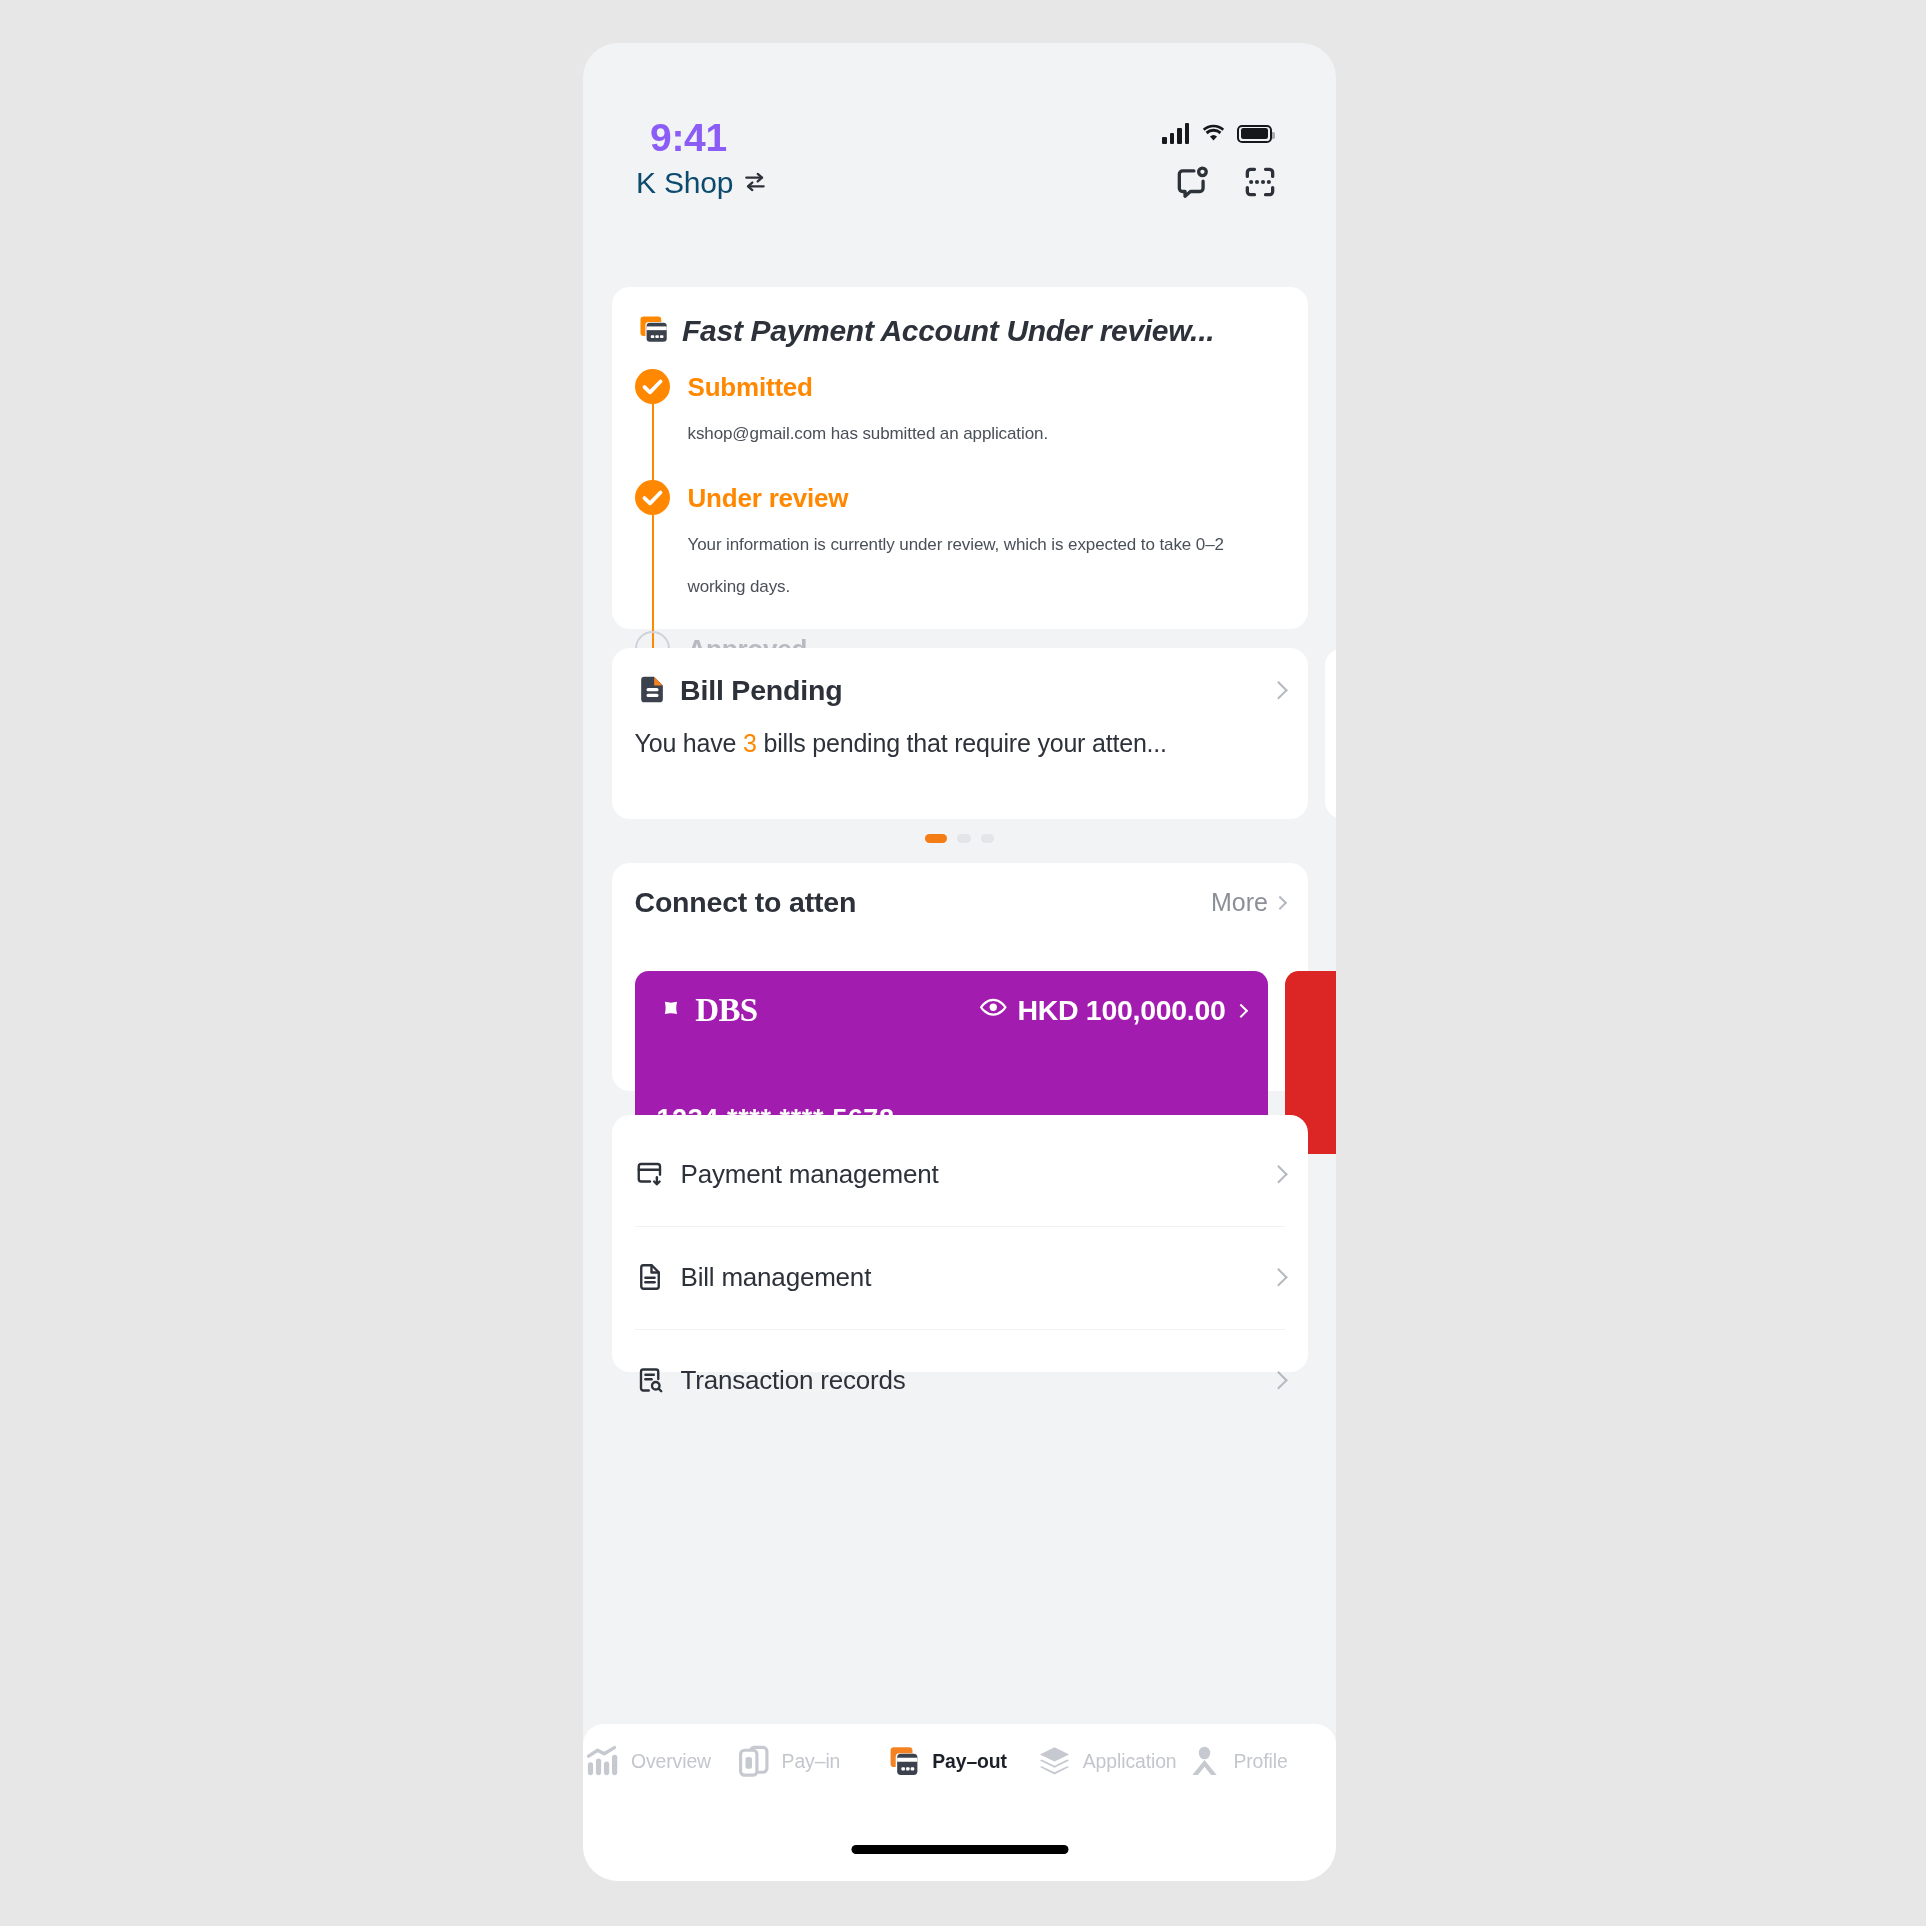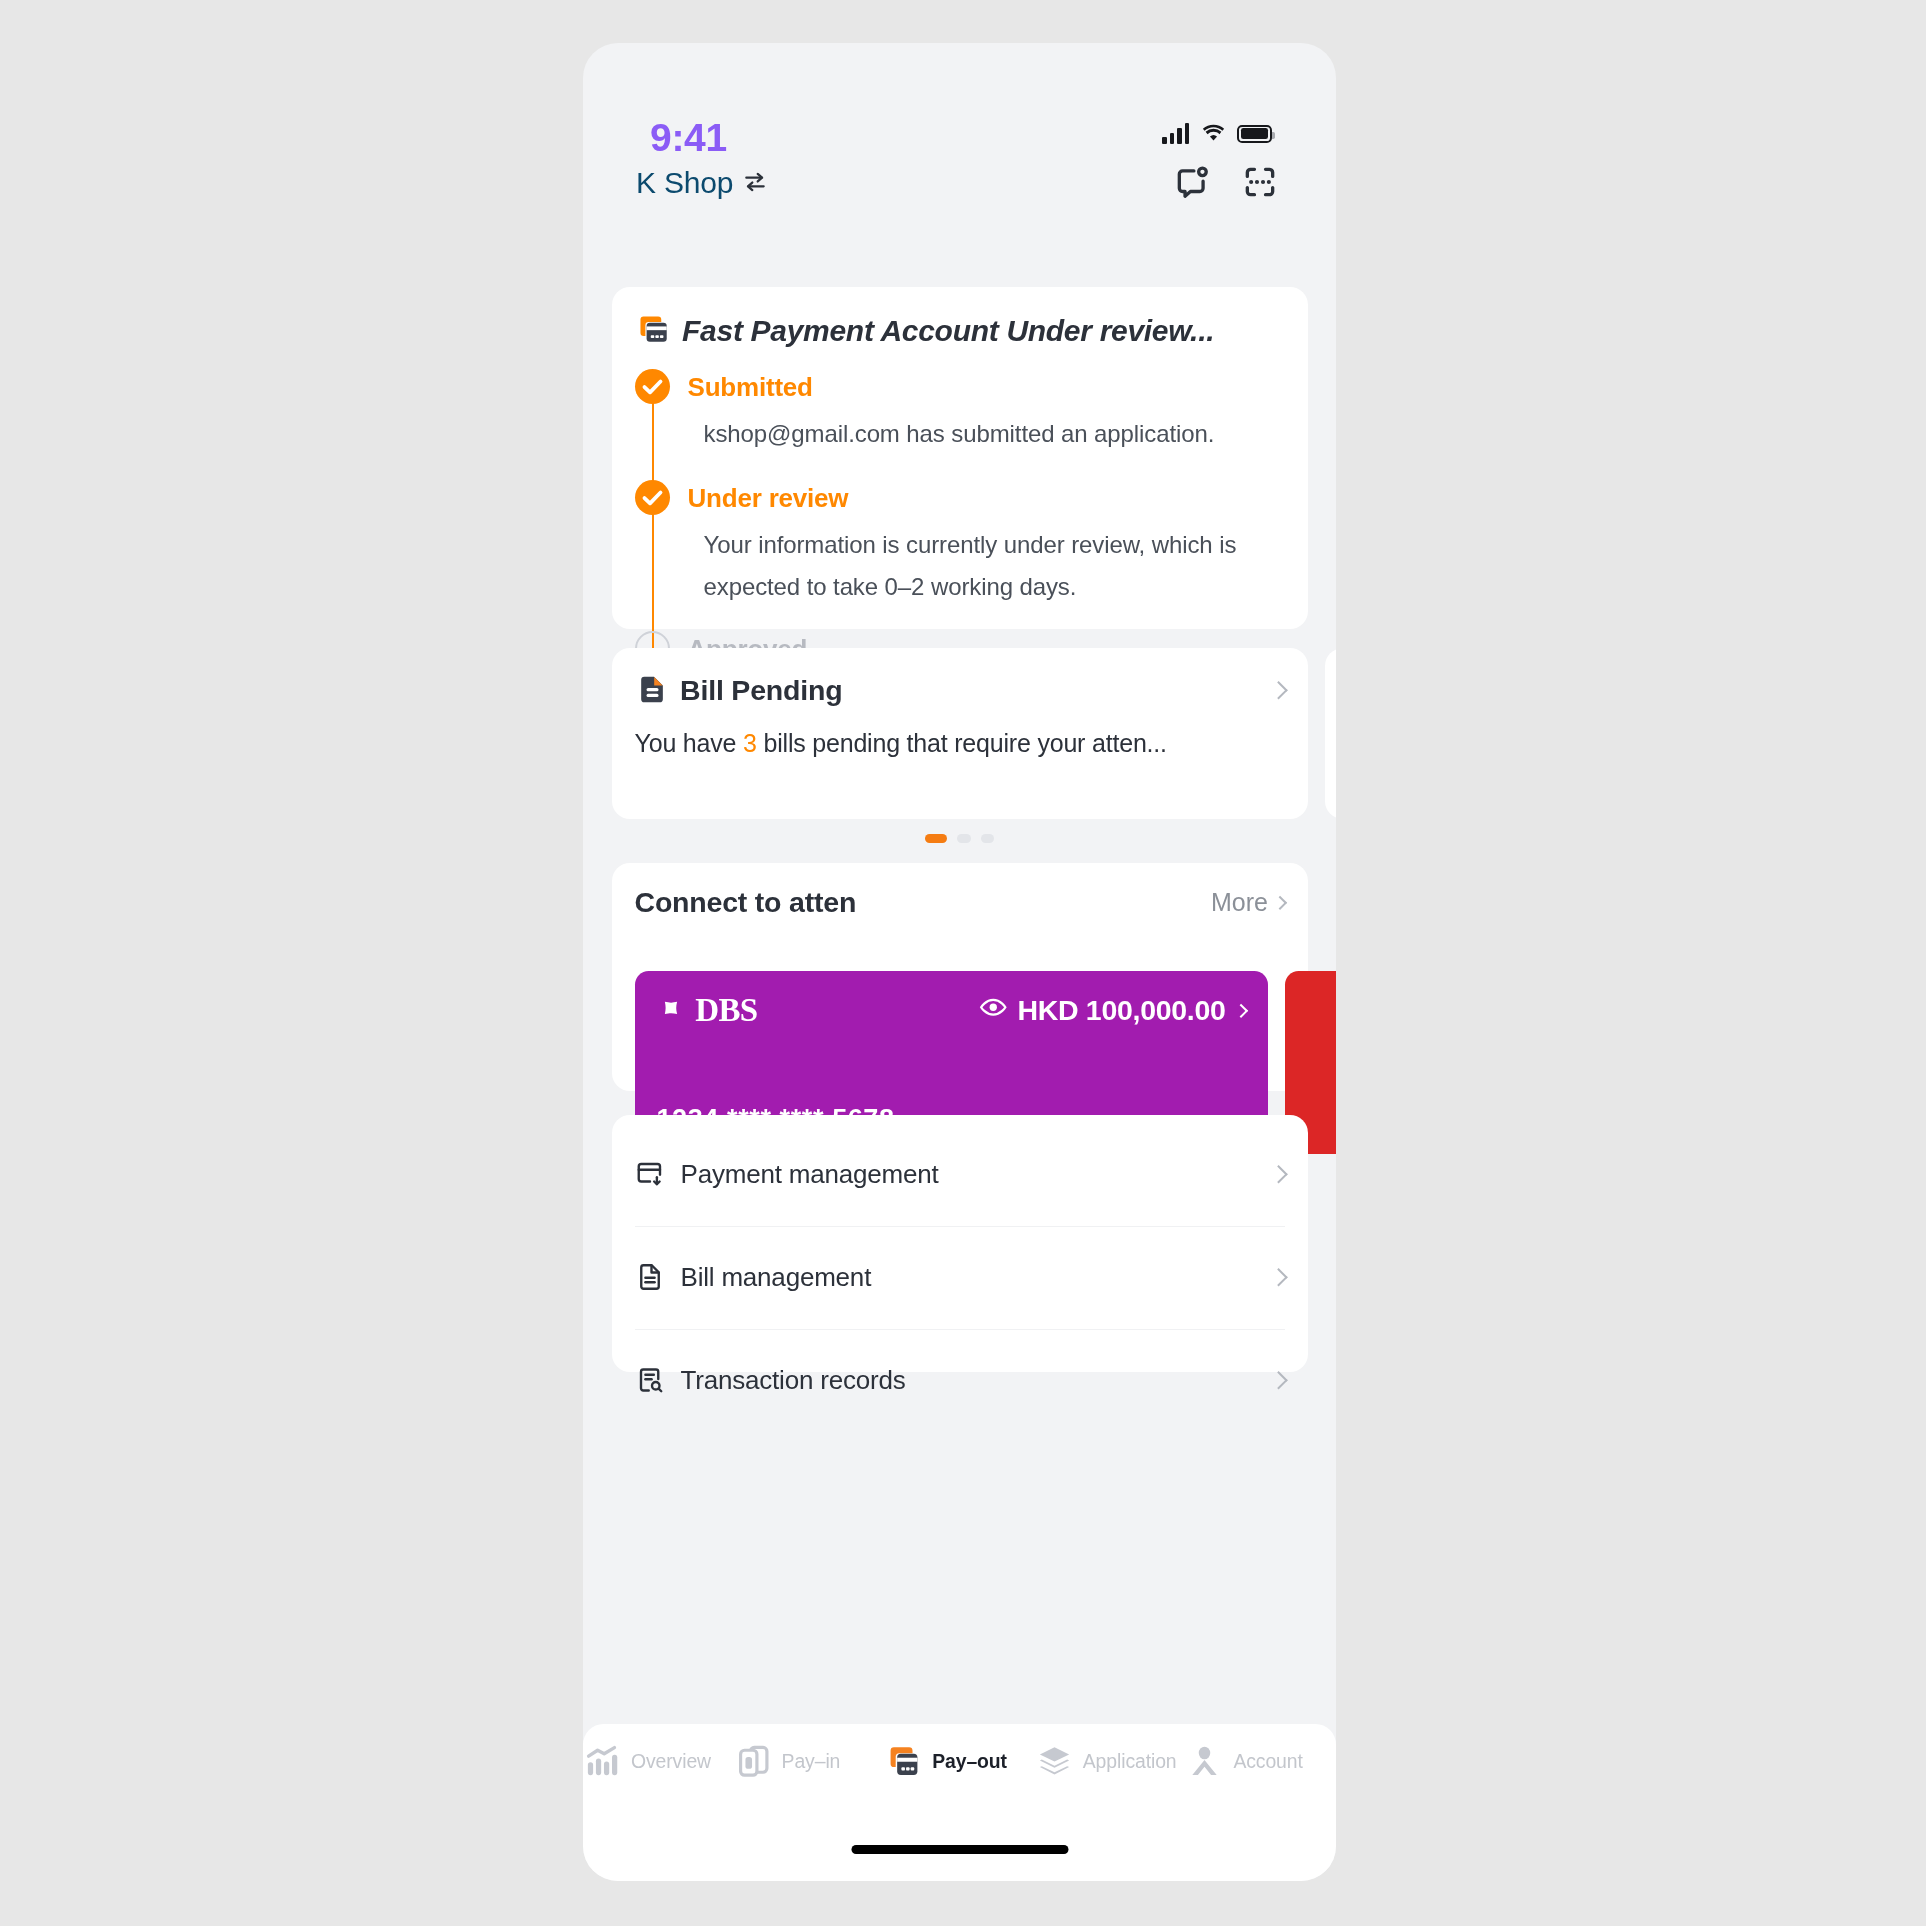--- a/index.html
+++ b/index.html
@@ -165,25 +165,24 @@
   .step-title {
     font-size: 26px;
     font-weight: bold;
     color: #ff8800;
     line-height: 38px;
     letter-spacing: -0.2px;
   }
   .step-title.muted { color: #b7bac1; font-weight: bold; }
   .step-desc {
     margin-top: 6.8px;
-    font-size: 24px;
+    font-size: 17px;
     line-height: 42px;
     color: #4a5059;
     letter-spacing: -0.1px;
-    margin-left: 16px;
   }
   .step-desc.muted { color: #c2c5cb; }
   .step.s1 { padding-bottom: 24px; }
   .step.s2 { padding-bottom: 22px; }
 
   
   #bill-card {
     left: 28.5px;
     top: 434px;
     width: 696px;
@@ -645,19 +644,19 @@
       <span class="tab-label">Application</span>
     </div>
 
     <div class="tab">
       <span class="tab-icon">
         <svg width="39" height="39" viewBox="0 0 32 32">
           <ellipse cx="16" cy="9" rx="4.7" ry="5.2" fill="#c6c9d0"></ellipse>
           <path d="M16 14.8 26 27h-4.6L16 20.4 10.6 27H6z" fill="#c6c9d0"></path>
         </svg>
       </span>
-      <span class="tab-label">Account</span>
+      <span class="tab-label">Profile</span>
     </div>
   </div>
 
   <div id="home-indicator"></div>
 </div>
 
 
 </body></html>

